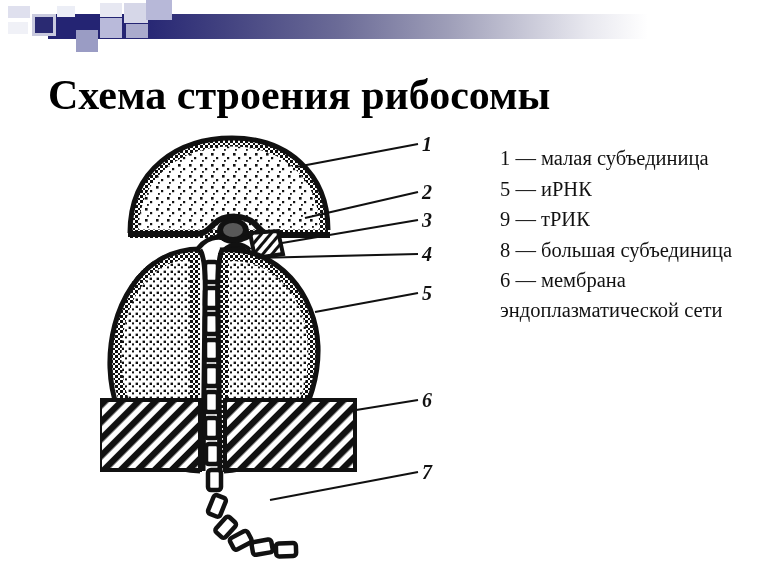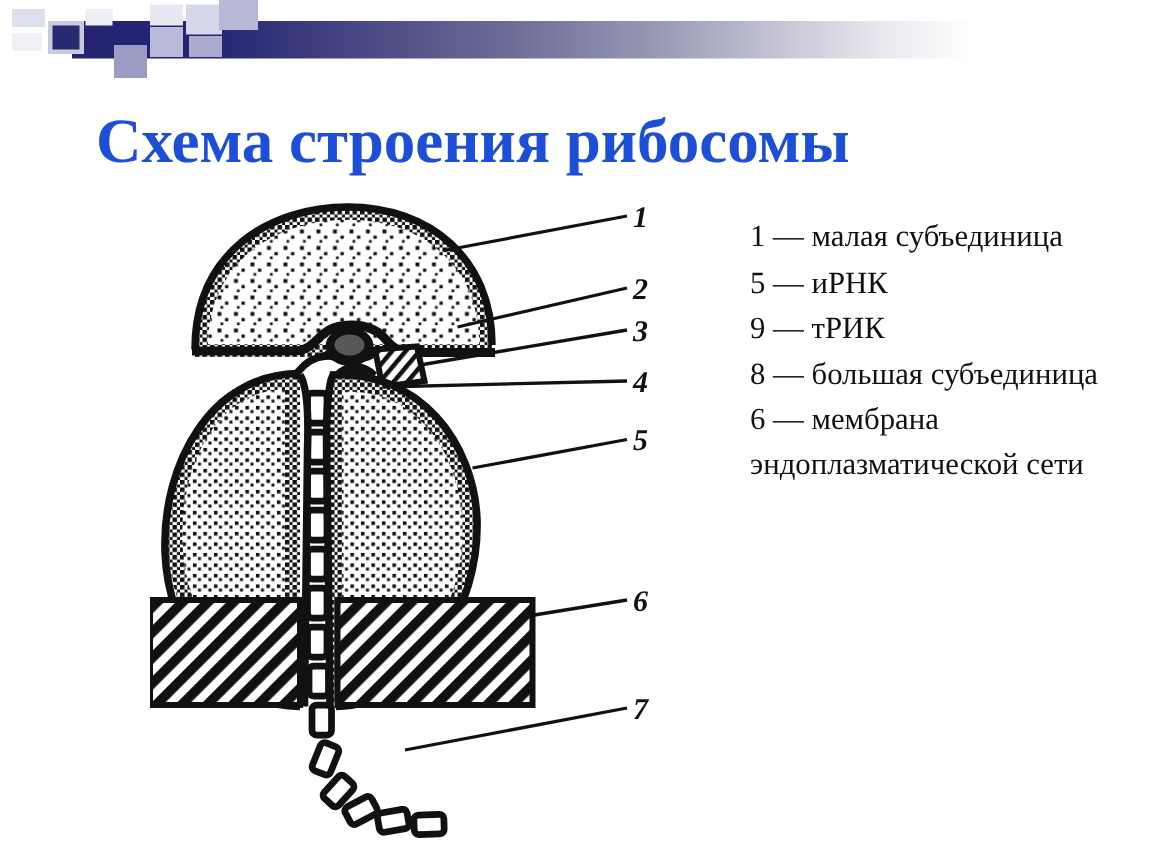--- a/index.html
+++ b/index.html
@@ -42,26 +42,26 @@
   .sq-e { left: 100px;top: 18px; width: 22px; height: 20px; background: #b9bada; }
   .sq-f { left: 124px;top: 3px;  width: 24px; height: 20px; background: #d6d7e8; }
   .sq-g { left: 100px;top: 3px;  width: 22px; height: 14px; background: #e7e8f2; }
   .sq-h { left: 126px;top: 24px; width: 22px; height: 14px; background: #aaabcd; }
   .sq-i { left: 146px;top: 0px;  width: 26px; height: 20px; background: #b7b8d8; }
   .sq-j { left: 8px;  top: 22px; width: 20px; height: 12px; background: #f0f1f7; }
 
   
   .title {
     position: absolute;
-    left: 64px;
+    left: 48px;
     top: 70px;
     width: 680px;
     font-size: 42px;
     font-weight: bold;
-    color: #1d4ed8;
+    color: #000000;
     letter-spacing: 0px;
     line-height: 50px;
     white-space: nowrap;
   }
 
   
   .diagram {
     position: absolute;
     left: 100px;
     top: 130px;

